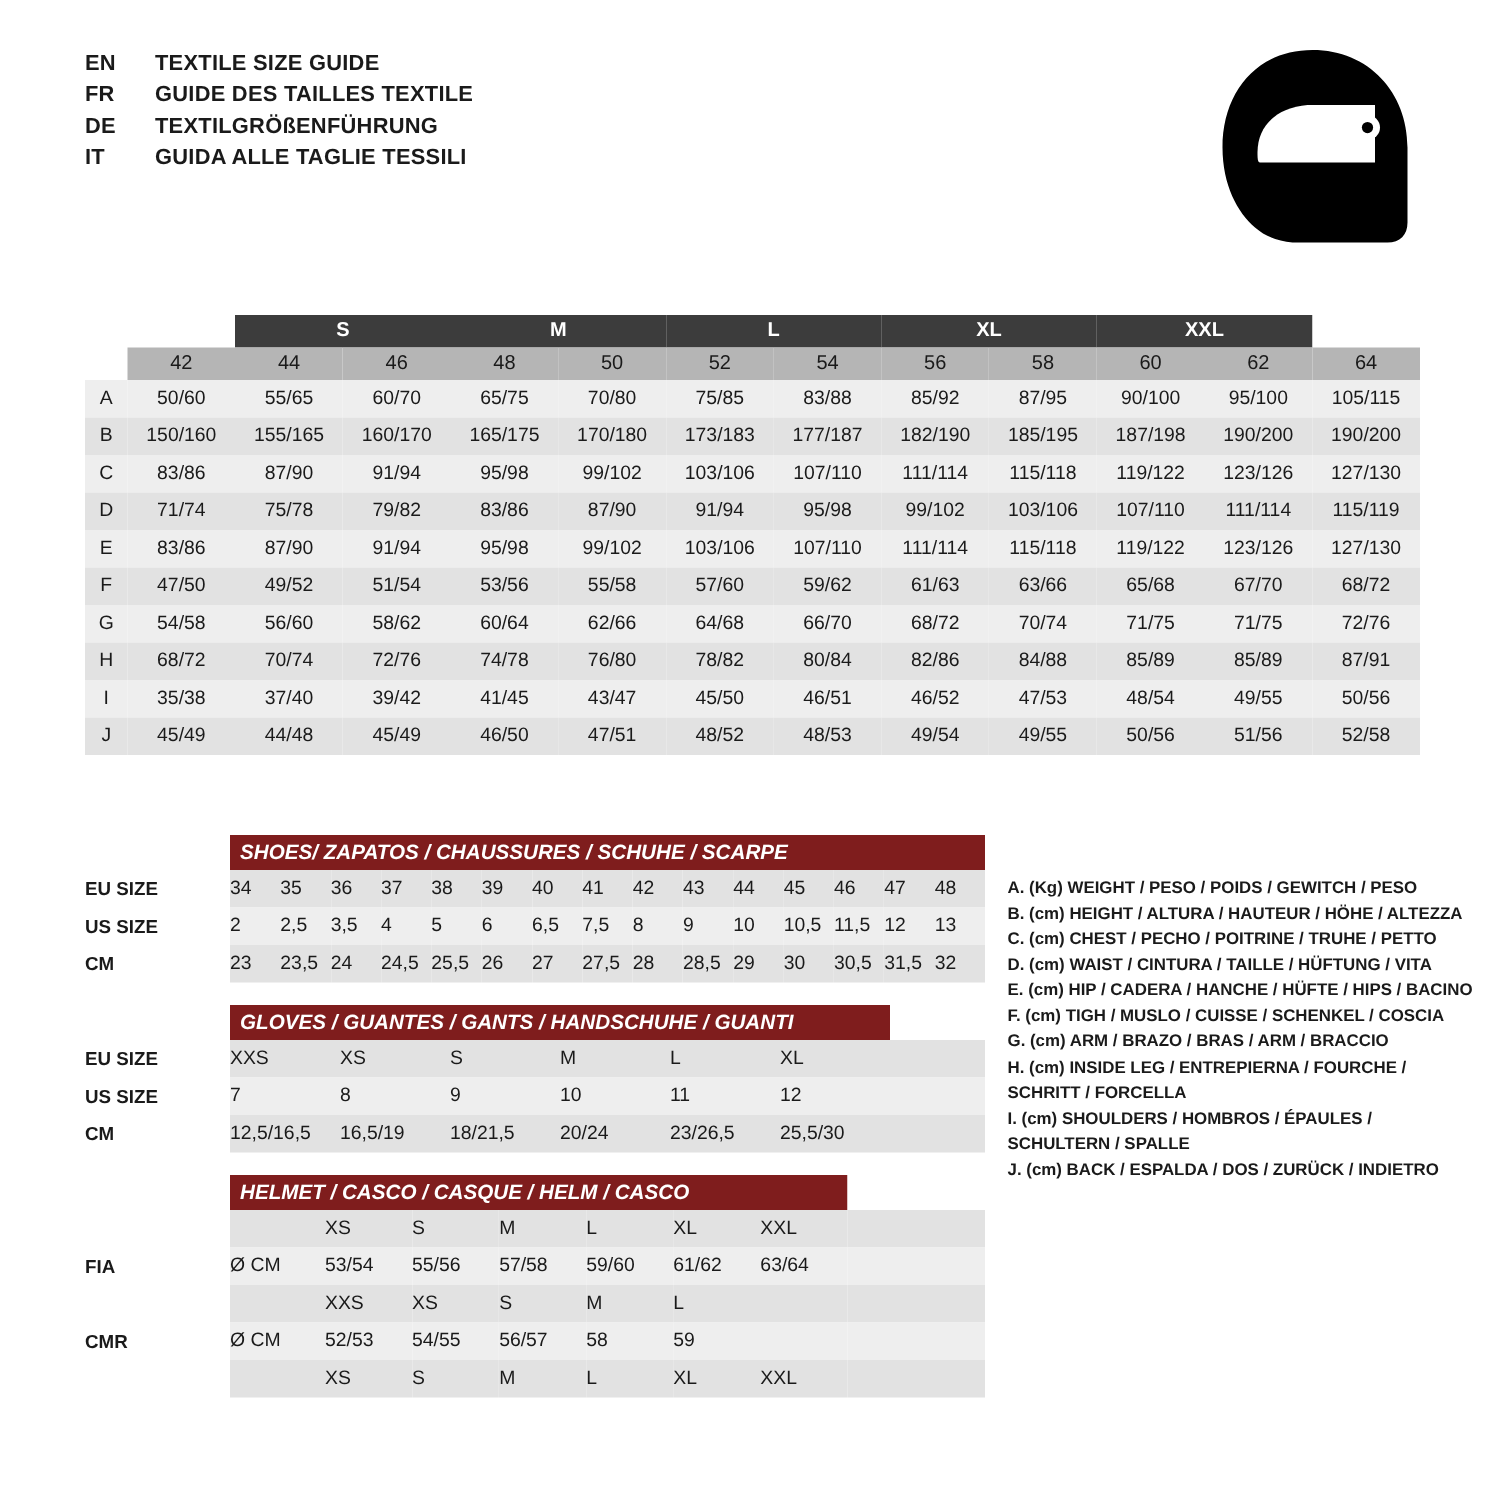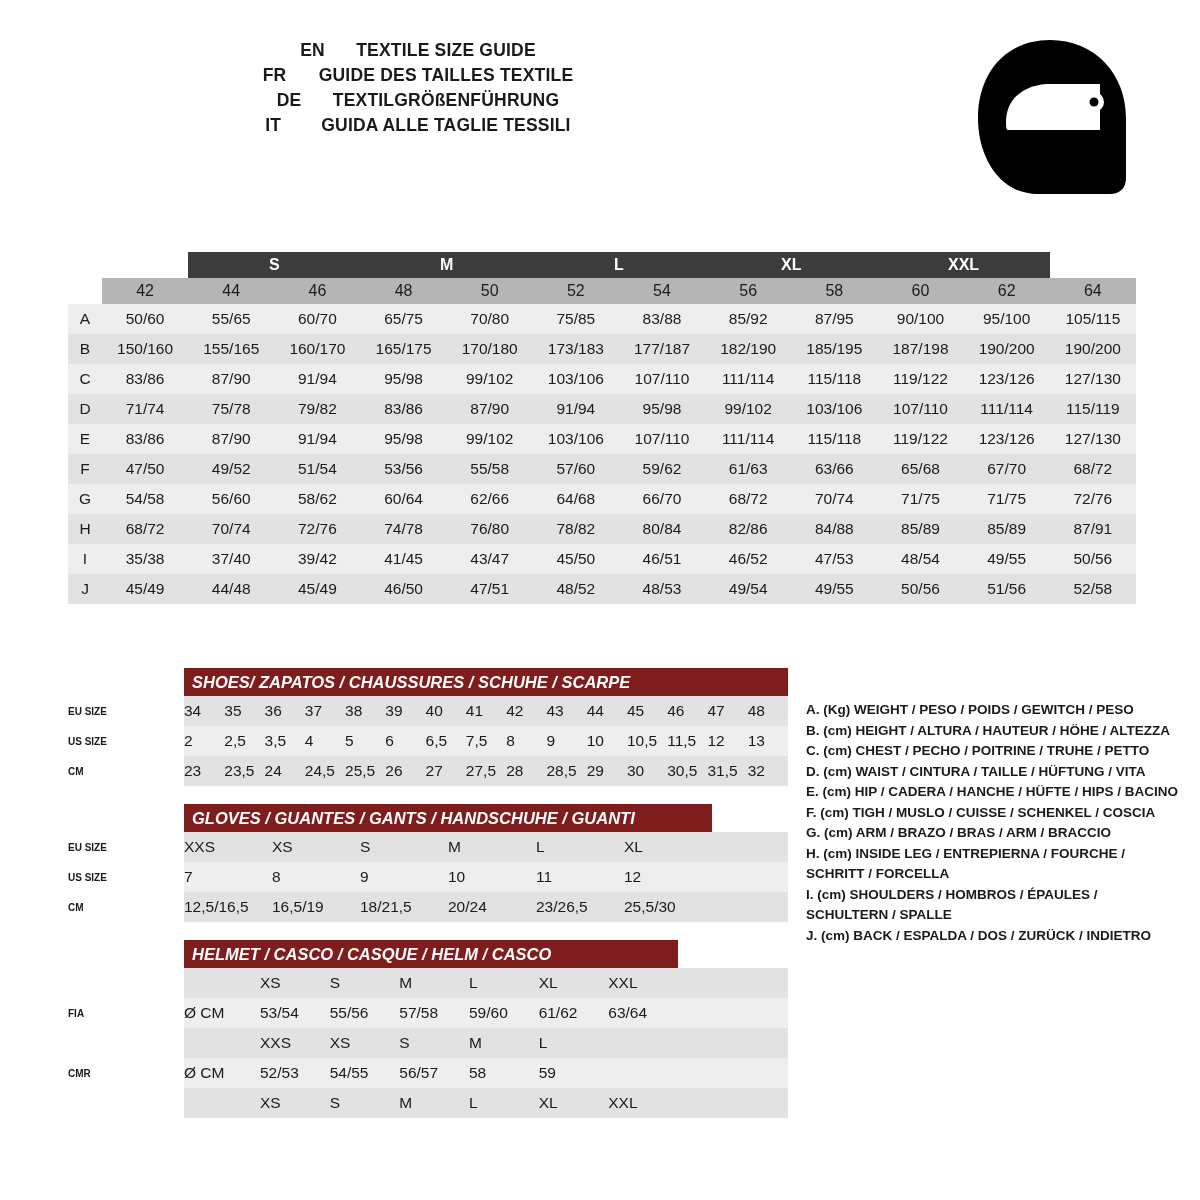--- a/index.html
+++ b/index.html
@@ -22,21 +22,20 @@
     left: 68px; top: 40px;
     width: 700px;
   }
   .title-row {
     display: flex;
     align-items: baseline;
     height: 25px;
     font-weight: bold;
     font-size: 17.5px;
     letter-spacing: 0.2px;
-    justify-content: center;
   }
   .title-lang {
     width: 56px;
     flex: none;
   }
   .title-text { white-space: nowrap; }
 
   
   .helmet {
     position: absolute;
@@ -100,21 +99,21 @@
     color: #ffffff;
     font-weight: bold;
     font-style: italic;
     font-size: 16.5px;
     padding-left: 8px;
     height: 28px;
   }
   .band-row td.blank { background: #ffffff; }
   .rlabel {
     font-weight: bold;
-    font-size: 10px;
+    font-size: 15px;
     padding-left: 2px;
     background: #ffffff !important;
     white-space: nowrap;
   }
   .shade-a td { background: #e2e2e2; }
   .shade-b td { background: #eeeeee; }
   .cell { padding-left: 6px; white-space: nowrap; }
 
   .gap { height: 18px; }
 

